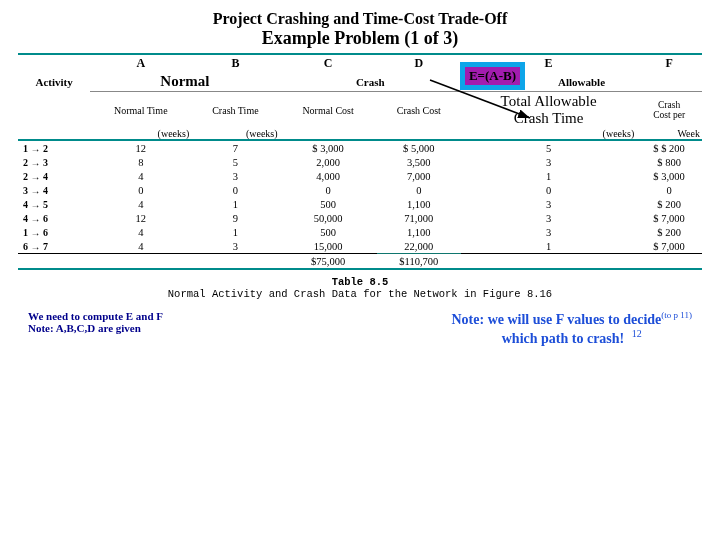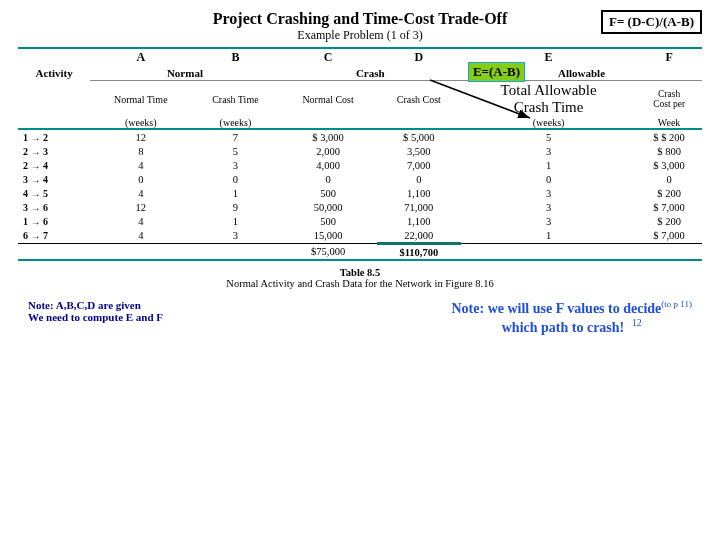--- a/index.html
+++ b/index.html
@@ -20,41 +20,41 @@
     }
     .title-section {
       text-align: center;
       margin-bottom: 4px;
     }
     .title-line1 {
       font-size: 16px;
       font-weight: bold;
     }
     .title-line2 {
-      font-size: 12px;
-      font-weight: normal;
+      font-size: 18px;
+      font-weight: bold;
     }
     .formula-box {
       position: absolute;
       top: 10px;
       right: 18px;
       border: 2px solid #000;
       padding: 2px 6px;
       font-size: 13px;
       font-weight: bold;
       background: #fff;
     }
     .e-label {
       position: absolute;
       top: 62px;
       right: 195px;
       font-size: 13px;
       font-weight: bold;
-      background: #84cc16;
-      border: 1px solid #0ea5e9;
+      background: #a21caf;
+      border: 5px solid #0ea5e9;
       padding: 1px 4px;
       text-align: right;
     }
     .table-container {
       margin-top: 4px;
       width: 100%;
     }
     table {
       width: 100%;
       border-collapse: collapse;
@@ -70,21 +70,21 @@
     .col-letter {
       font-size: 15px;
       font-weight: bold;
     }
     .sub-header-row td {
       text-align: center;
       font-size: 10px;
       padding: 1px 2px;
     }
     .sub-header-row2 td {
-      text-align: center;
+      text-align: right;
       font-size: 10px;
       padding: 0px 2px;
       border-bottom: 2px solid #008B8B;
     }
     .data-row td {
       text-align: center;
       padding: 1.5px 3px;
       border: none;
     }
     .data-row td:first-child {
@@ -93,20 +93,21 @@
     }
     .data-row.total-row td {
       border-top: 1px solid #000;
       border-bottom: 2px solid #008B8B;
       font-weight: normal;
     }
     .caption-row {
       margin-top: 6px;
       text-align: center;
       font-size: 10.5px;
+      font-family: Liberation Mono, monospace;
     }
     .caption-bold {
       font-weight: bold;
     }
     .bottom-section {
       display: flex;
       justify-content: space-between;
       margin-top: 10px;
       align-items: flex-start;
       padding: 0 10px;
@@ -137,41 +138,40 @@
 </head>
 <body>
 
 <div class="page">
 
   <div class="title-section">
     <div class="title-line1">Project Crashing and Time-Cost Trade-Off</div>
     <div class="title-line2">Example Problem (1 of 3)</div>
   </div>
 
-  <div class="formula-box">F= (D-C)/(A-B)</div>
 
   <div class="e-label">E=(A-B)</div>
 
   <div class="table-container">
     <table>
       <thead>
 
         <tr class="top-header-row">
           <td></td>
           <td class="col-letter">A</td>
           <td class="col-letter">B</td>
           <td class="col-letter">C</td>
           <td class="col-letter">D</td>
           <td class="col-letter">E</td>
           <td class="col-letter">F</td>
         </tr>
 
         <tr class="sub-header-row">
           <td style="font-weight:bold;font-size:11px;">Activity</td>
-          <td colspan="2" style="font-weight:bold;font-size:11px;border-bottom:1px solid #888;">Normal</td>
+          <td colspan="2" style="font-weight:bold;font-size:15px;border-bottom:1px solid #888;">Normal</td>
           <td colspan="2" style="font-weight:bold;font-size:11px;border-bottom:1px solid #888;">Crash</td>
           <td colspan="2" style="font-weight:bold;font-size:11px;border-bottom:1px solid #888;">Allowable</td>
         </tr>
 
         <tr class="sub-header-row">
           <td></td>
           <td>Normal Time</td>
           <td>Crash Time</td>
           <td>Normal Cost</td>
           <td>Crash Cost</td>
@@ -230,21 +230,21 @@
           <tr class="data-row">
       <td class="activity-col">4 → 5</td>
       <td>4</td>
       <td>1</td>
       <td>500</td>
       <td>1,100</td>
       <td>3</td>
       <td>$ 200</td>
     </tr>
           <tr class="data-row">
-      <td class="activity-col">3 → 6</td>
+      <td class="activity-col">4 → 6</td>
       <td>12</td>
       <td>9</td>
       <td>50,000</td>
       <td>71,000</td>
       <td>3</td>
       <td>$ 7,000</td>
     </tr>
           <tr class="data-row">
       <td class="activity-col">1 → 6</td>
       <td>4</td>
@@ -261,38 +261,38 @@
       <td>15,000</td>
       <td>22,000</td>
       <td>1</td>
       <td>$ 7,000</td>
     </tr>
           <tr class="data-row total-row">
     <td></td>
     <td></td>
     <td></td>
     <td style="border-top:1px solid #000;">$75,000</td>
-    <td style="border-top:3px solid #0f766e;font-weight:bold;">$110,700</td>
+    <td style="border-top:1px solid #0f766e;">$110,700</td>
     <td></td>
     <td></td>
   </tr>
         </tbody>
     </table>
   </div>
 
   <div class="caption-row">
     <span class="caption-bold">Table 8.5</span>
     <br>
     <span>Normal Activity and Crash Data for the Network in Figure 8.16</span>
   </div>
 
   <div class="bottom-section">
     <div class="note-left">
+      <div>We need to compute  E and F</div>
       <div>Note: A,B,C,D are given</div>
-      <div>We need to compute  E and F</div>
     </div>
     <div class="note-right">
       <div>
         <span>Note: we will use F values to decide</span><sup style="font-size:9px;font-weight:normal;">(to p 11)</sup>
       </div>
       <div>
         <span>which path to crash!</span>
         <span style="font-size:10px;font-weight:normal;vertical-align:super;margin-left:4px;">12</span>
       </div>
     </div>

